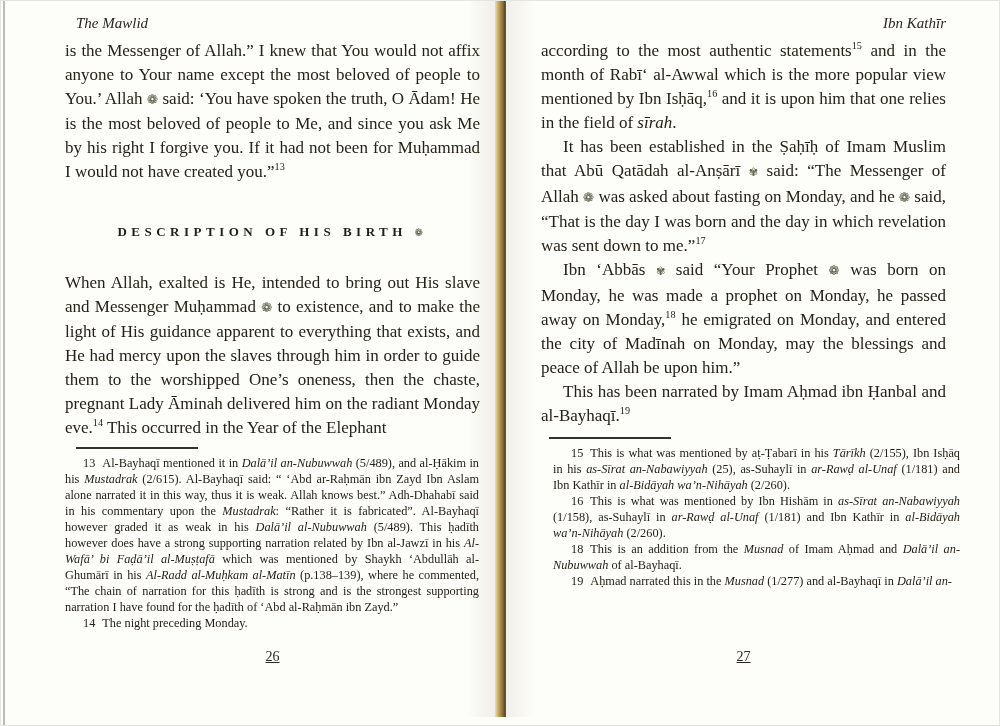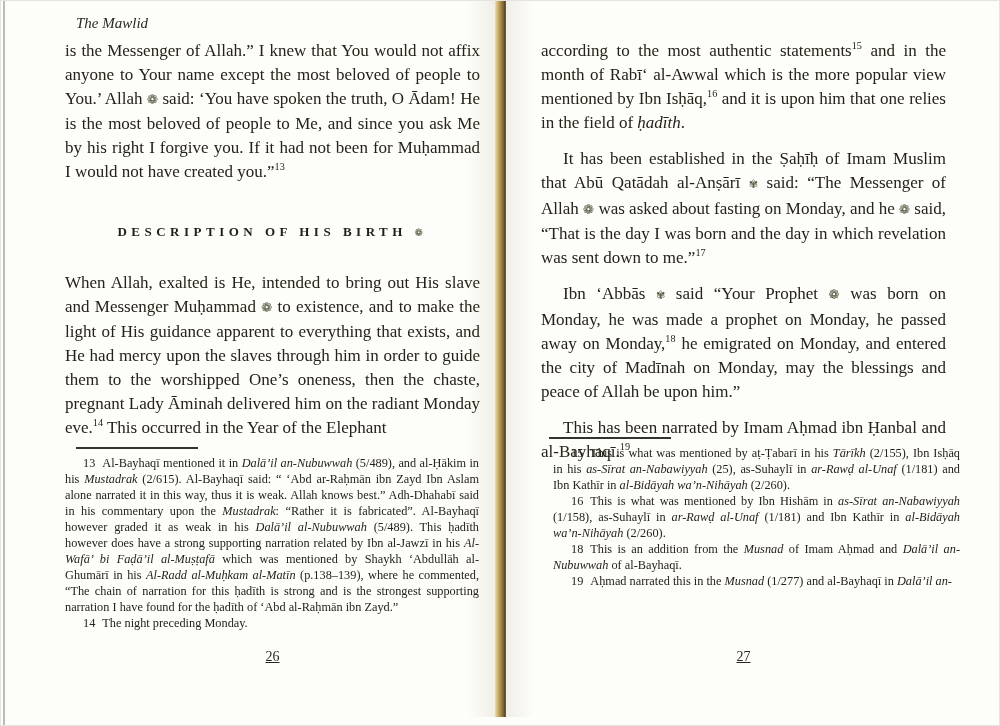--- a/index.html
+++ b/index.html
@@ -15,21 +15,21 @@
     background:linear-gradient(to left,rgba(130,110,70,0),rgba(130,110,70,0.10));}
 
   .runhead{position:absolute;top:14px;font-style:italic;font-size:15px;color:#2b2720;}
   .runhead.left{left:75px;}
   .runhead.right{left:540px;width:405px;text-align:right;}
 
   .main{position:absolute;top:38px;font-size:17px;line-height:24px;text-align:justify;}
   .main.left{left:64px;width:415px;}
   .main.right{left:540px;width:405px;}
   .para{margin:0;}
-  .indent{text-indent:22px;margin-top:12px;}
+  .indent{text-indent:22px;}
 
   .section-heading{margin:36px 0 26px;text-align:center;font-size:13px;font-weight:bold;
     letter-spacing:4.5px;color:#201f17;}
 
   .i{font-style:italic;}
   .sup{font-size:0.6em;vertical-align:super;line-height:0;letter-spacing:0;}
   .orn{font-family:"DejaVu Sans", sans-serif;font-size:0.78em;color:#4f523b;}
   .orn2{font-family:"DejaVu Sans", sans-serif;font-size:0.66em;color:#5c5f45;}
   .fnnum{padding-right:7px;}
 
@@ -68,23 +68,24 @@
   <div class="fns left">
       <p class="para fn"><span class="fnnum">13</span><span>Al-Bayhaqī mentioned it in </span><span class="i">Dalā’il an-Nubuwwah</span><span> (5/489), and al-Ḥākim in his </span><span class="i">Mustadrak</span><span> (2/615). Al-Bayhaqī said: “ ‘Abd ar-Raḥmān ibn Zayd Ibn Aslam alone narrated it in this way, thus it is weak. Allah knows best.” Adh-Dhahabī said in his commentary upon the </span><span class="i">Mustadrak</span><span>: “Rather it is fabricated”. Al-Bayhaqī however graded it as weak in his </span><span class="i">Dalā’il al-Nubuwwah</span><span> (5/489). This ḥadīth however does have a strong supporting narration related by Ibn al-Jawzī in his </span><span class="i">Al-Wafā’ bi Faḍā’il al-Muṣṭafā</span><span> which was mentioned by Shaykh ‘Abdullāh al-Ghumārī in his </span><span class="i">Al-Radd al-Muḥkam al-Matīn</span><span> (p.138–139), where he commented, “The chain of narration for this ḥadīth is strong and is the strongest supporting narration I have found for the ḥadīth of ‘Abd al-Raḥmān ibn Zayd.”</span></p>
       <p class="para fn"><span class="fnnum">14</span><span>The night preceding Monday.</span></p>
     </div>
   <div class="pagenum left">26</div>
 
   <div class="shade-l"></div>
   <div class="gutter"></div>
   <div class="shade-r"></div>
 
+  <div class="runhead right">Ibn Kathīr</div>
 
   <div class="main right">
-      <p class="para"><span>according to the most authentic statements</span><span class="sup">15</span><span> and in the month of Rabī‘ al-Awwal which is the more popular view mentioned by Ibn Isḥāq,</span><span class="sup">16</span><span> and it is upon him that one relies in the field of </span><span class="i">ḥadīth</span><span>.</span></p>
+      <p class="para"><span>according to the most authentic statements</span><span class="sup">15</span><span> and in the month of Rabī‘ al-Awwal which is the more popular view mentioned by Ibn Isḥāq,</span><span class="sup">16</span><span> and it is upon him that one relies in the field of </span><span class="i">sīrah</span><span>.</span></p>
       <p class="para indent"><span>It has been established in the Ṣaḥīḥ of Imam Muslim that Abū Qatādah al-Anṣārī </span><span class="orn2">✾</span><span> said: “The Messenger of Allah </span><span class="orn">❁</span><span> was asked about fasting on Monday, and he </span><span class="orn">❁</span><span> said, “That is the day I was born and the day in which revelation was sent down to me.”</span><span class="sup">17</span></p>
       <p class="para indent"><span>Ibn ‘Abbās </span><span class="orn2">✾</span><span> said “Your Prophet </span><span class="orn">❁</span><span> was born on Monday, he was made a prophet on Monday, he passed away on Monday,</span><span class="sup">18</span><span> he emigrated on Monday, and entered the city of Madīnah on Monday, may the blessings and peace of Allah be upon him.”</span></p>
       <p class="para indent"><span>This has been narrated by Imam Aḥmad ibn Ḥanbal and al-Bayhaqī.</span><span class="sup">19</span></p>
     </div>
 
   <div class="sep right"></div>
   <div class="fns right">
       <p class="para fn"><span class="fnnum">15</span><span>This is what was mentioned by aṭ-Ṭabarī in his </span><span class="i">Tārīkh</span><span> (2/155), Ibn Isḥāq in his </span><span class="i">as-Sīrat an-Nabawiyyah</span><span> (25), as-Suhaylī in </span><span class="i">ar-Rawḍ al-Unaf</span><span> (1/181) and Ibn Kathīr in </span><span class="i">al-Bidāyah wa’n-Nihāyah</span><span> (2/260).</span></p>
       <p class="para fn"><span class="fnnum">16</span><span>This is what was mentioned by Ibn Hishām in </span><span class="i">as-Sīrat an-Nabawiyyah</span><span> (1/158), as-Suhaylī in </span><span class="i">ar-Rawḍ al-Unaf</span><span> (1/181) and Ibn Kathīr in </span><span class="i">al-Bidāyah wa’n-Nihāyah</span><span> (2/260).</span></p>
       <p class="para fn"><span class="fnnum">18</span><span>This is an addition from the </span><span class="i">Musnad</span><span> of Imam Aḥmad and </span><span class="i">Dalā’il an-Nubuwwah</span><span> of al-Bayhaqī.</span></p>

